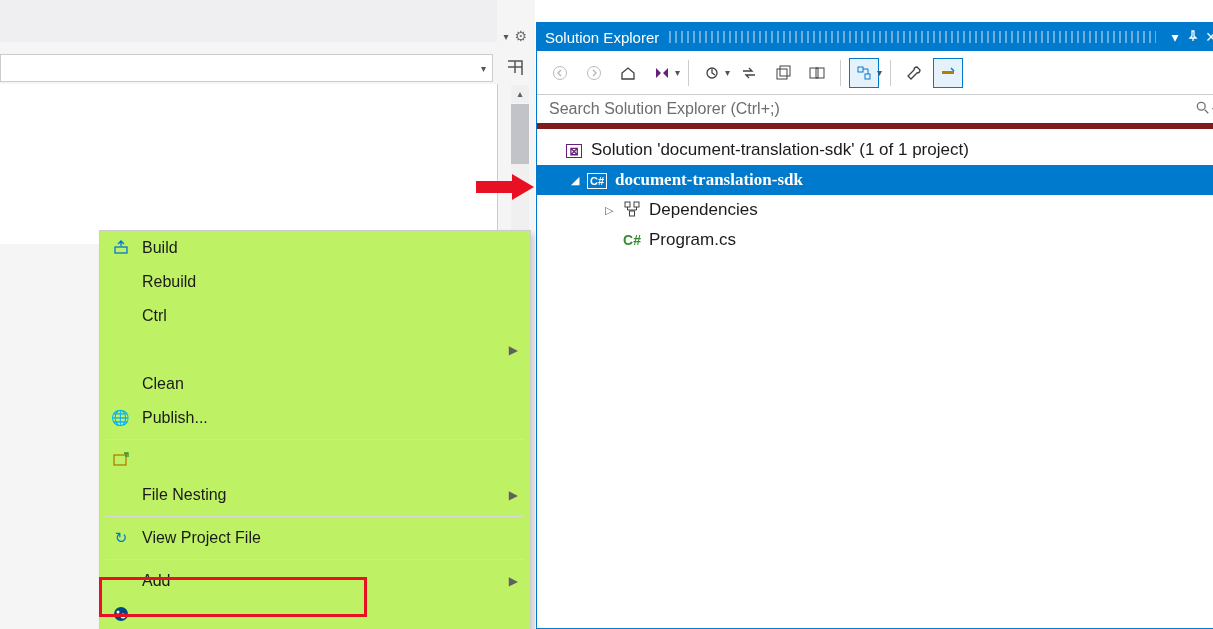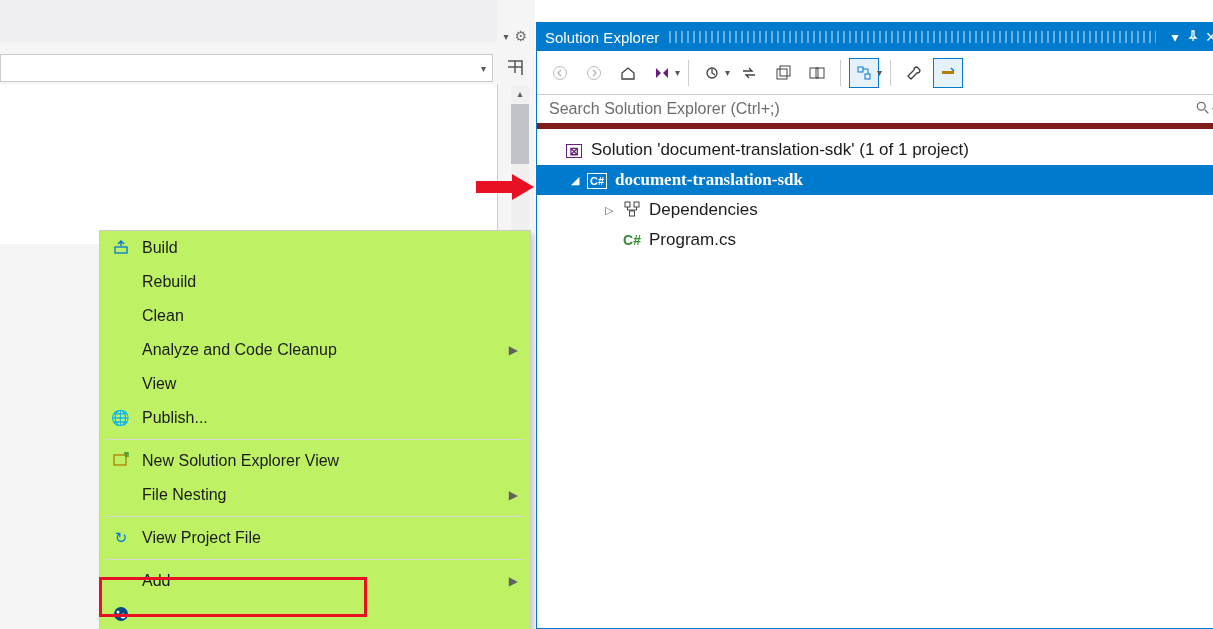--- a/index.html
+++ b/index.html
@@ -103,43 +103,41 @@
           <rect x="2" y="8" width="12" height="6" fill="none" stroke="#0078d4" stroke-width="1.3"></rect>
           <path d="M8 2v5M5 5l3-3 3 3" stroke="#0078d4" stroke-width="1.3" fill="none"></path>
         </svg>
     </span>
     <span>Build</span>
   </div>
   <div class="ctx-row">
     <span>Rebuild</span>
   </div>
   <div class="ctx-row">
+    <span>Ctrl</span>
+  </div>
+  <div class="ctx-row">
+    <span class="sub">▶</span>
+  </div>
+  <div class="ctx-row">
     <span>Clean</span>
-  </div>
-  <div class="ctx-row">
-    <span>Analyze and Code Cleanup</span>
-    <span class="sub">▶</span>
-  </div>
-  <div class="ctx-row">
-    <span>View</span>
   </div>
   <div class="ctx-row">
     <span class="ico" style="color:#0078d4;">🌐</span>
     <span>Publish...</span>
   </div>
   <div class="ctx-sep"></div>
   <div class="ctx-row">
     <span class="ico">
       <svg class="svg-ic" viewBox="0 0 16 16">
           <rect x="1" y="3" width="12" height="10" fill="none" stroke="#b07e00" stroke-width="1.3"></rect>
           <path d="M11 1h4v4" stroke="#388a34" stroke-width="1.3" fill="none"></path>
           <path d="M13 1v4" stroke="#388a34" stroke-width="1.3"></path>
         </svg>
     </span>
-    <span>New Solution Explorer View</span>
   </div>
   <div class="ctx-row">
     <span>File Nesting</span>
     <span class="sub">▶</span>
   </div>
   <div class="ctx-sep"></div>
   <div class="ctx-row">
     <span class="ico" style="color:#0078d4;">↻</span>
     <span>View Project File</span>
   </div>

